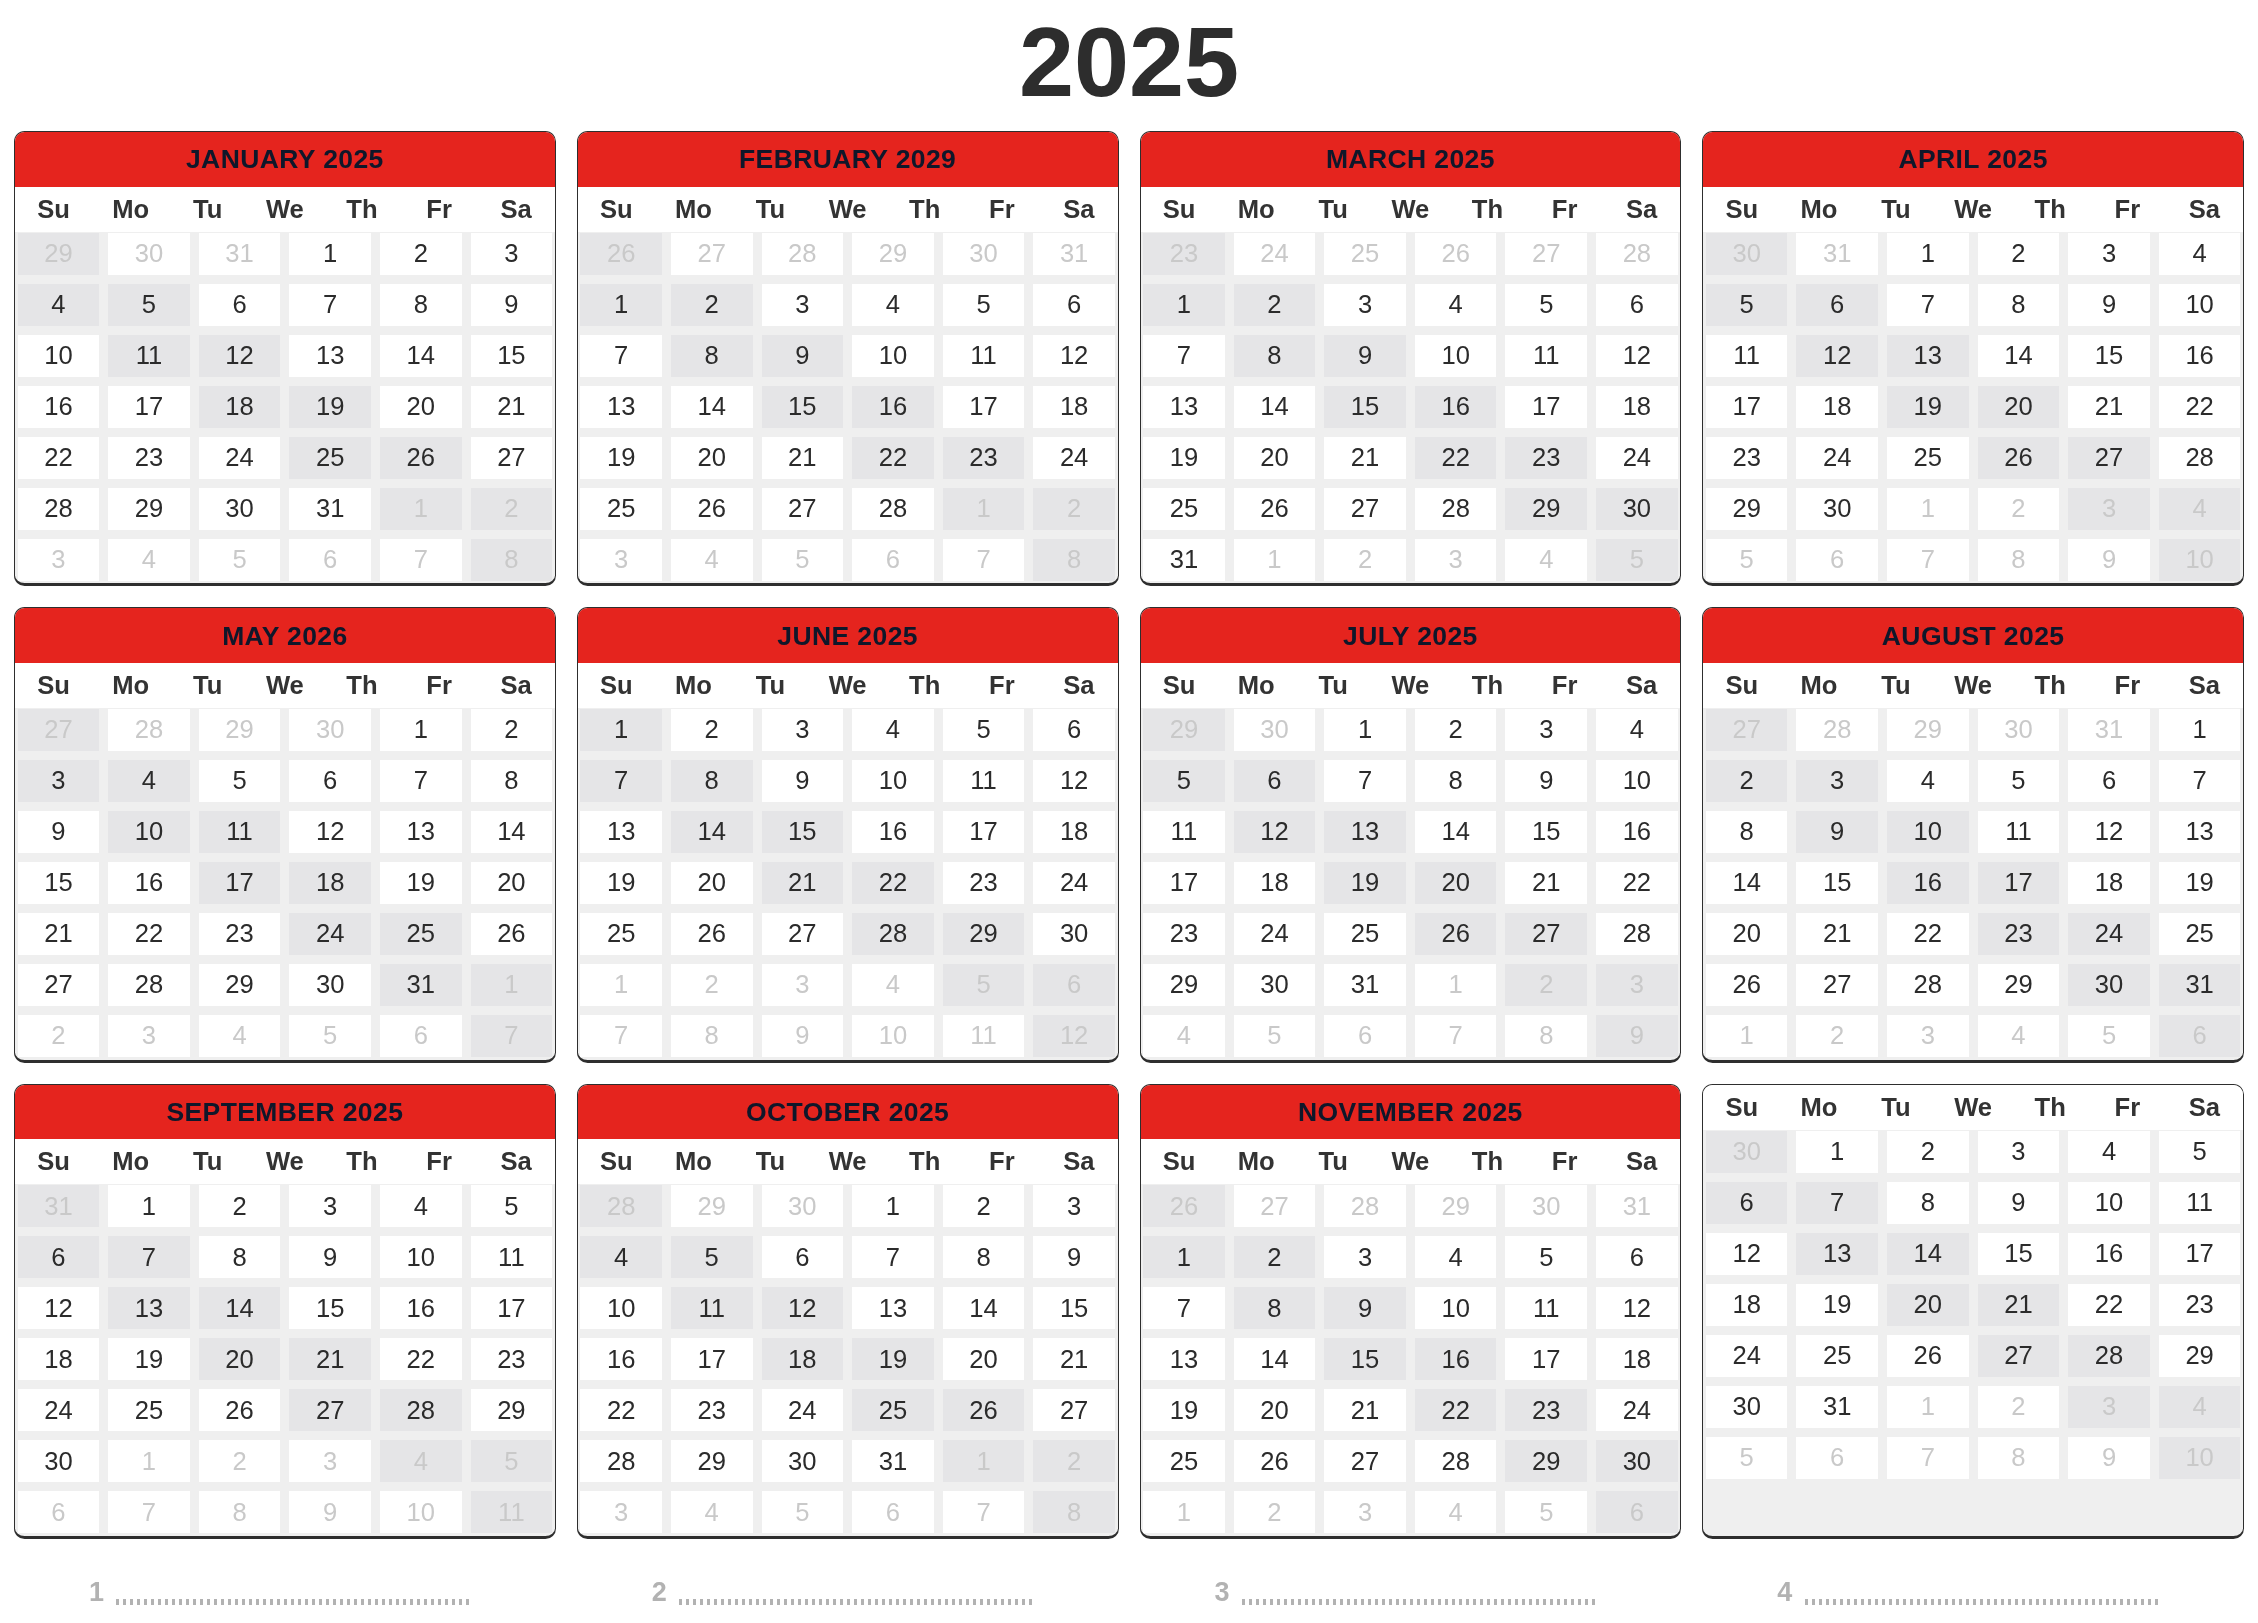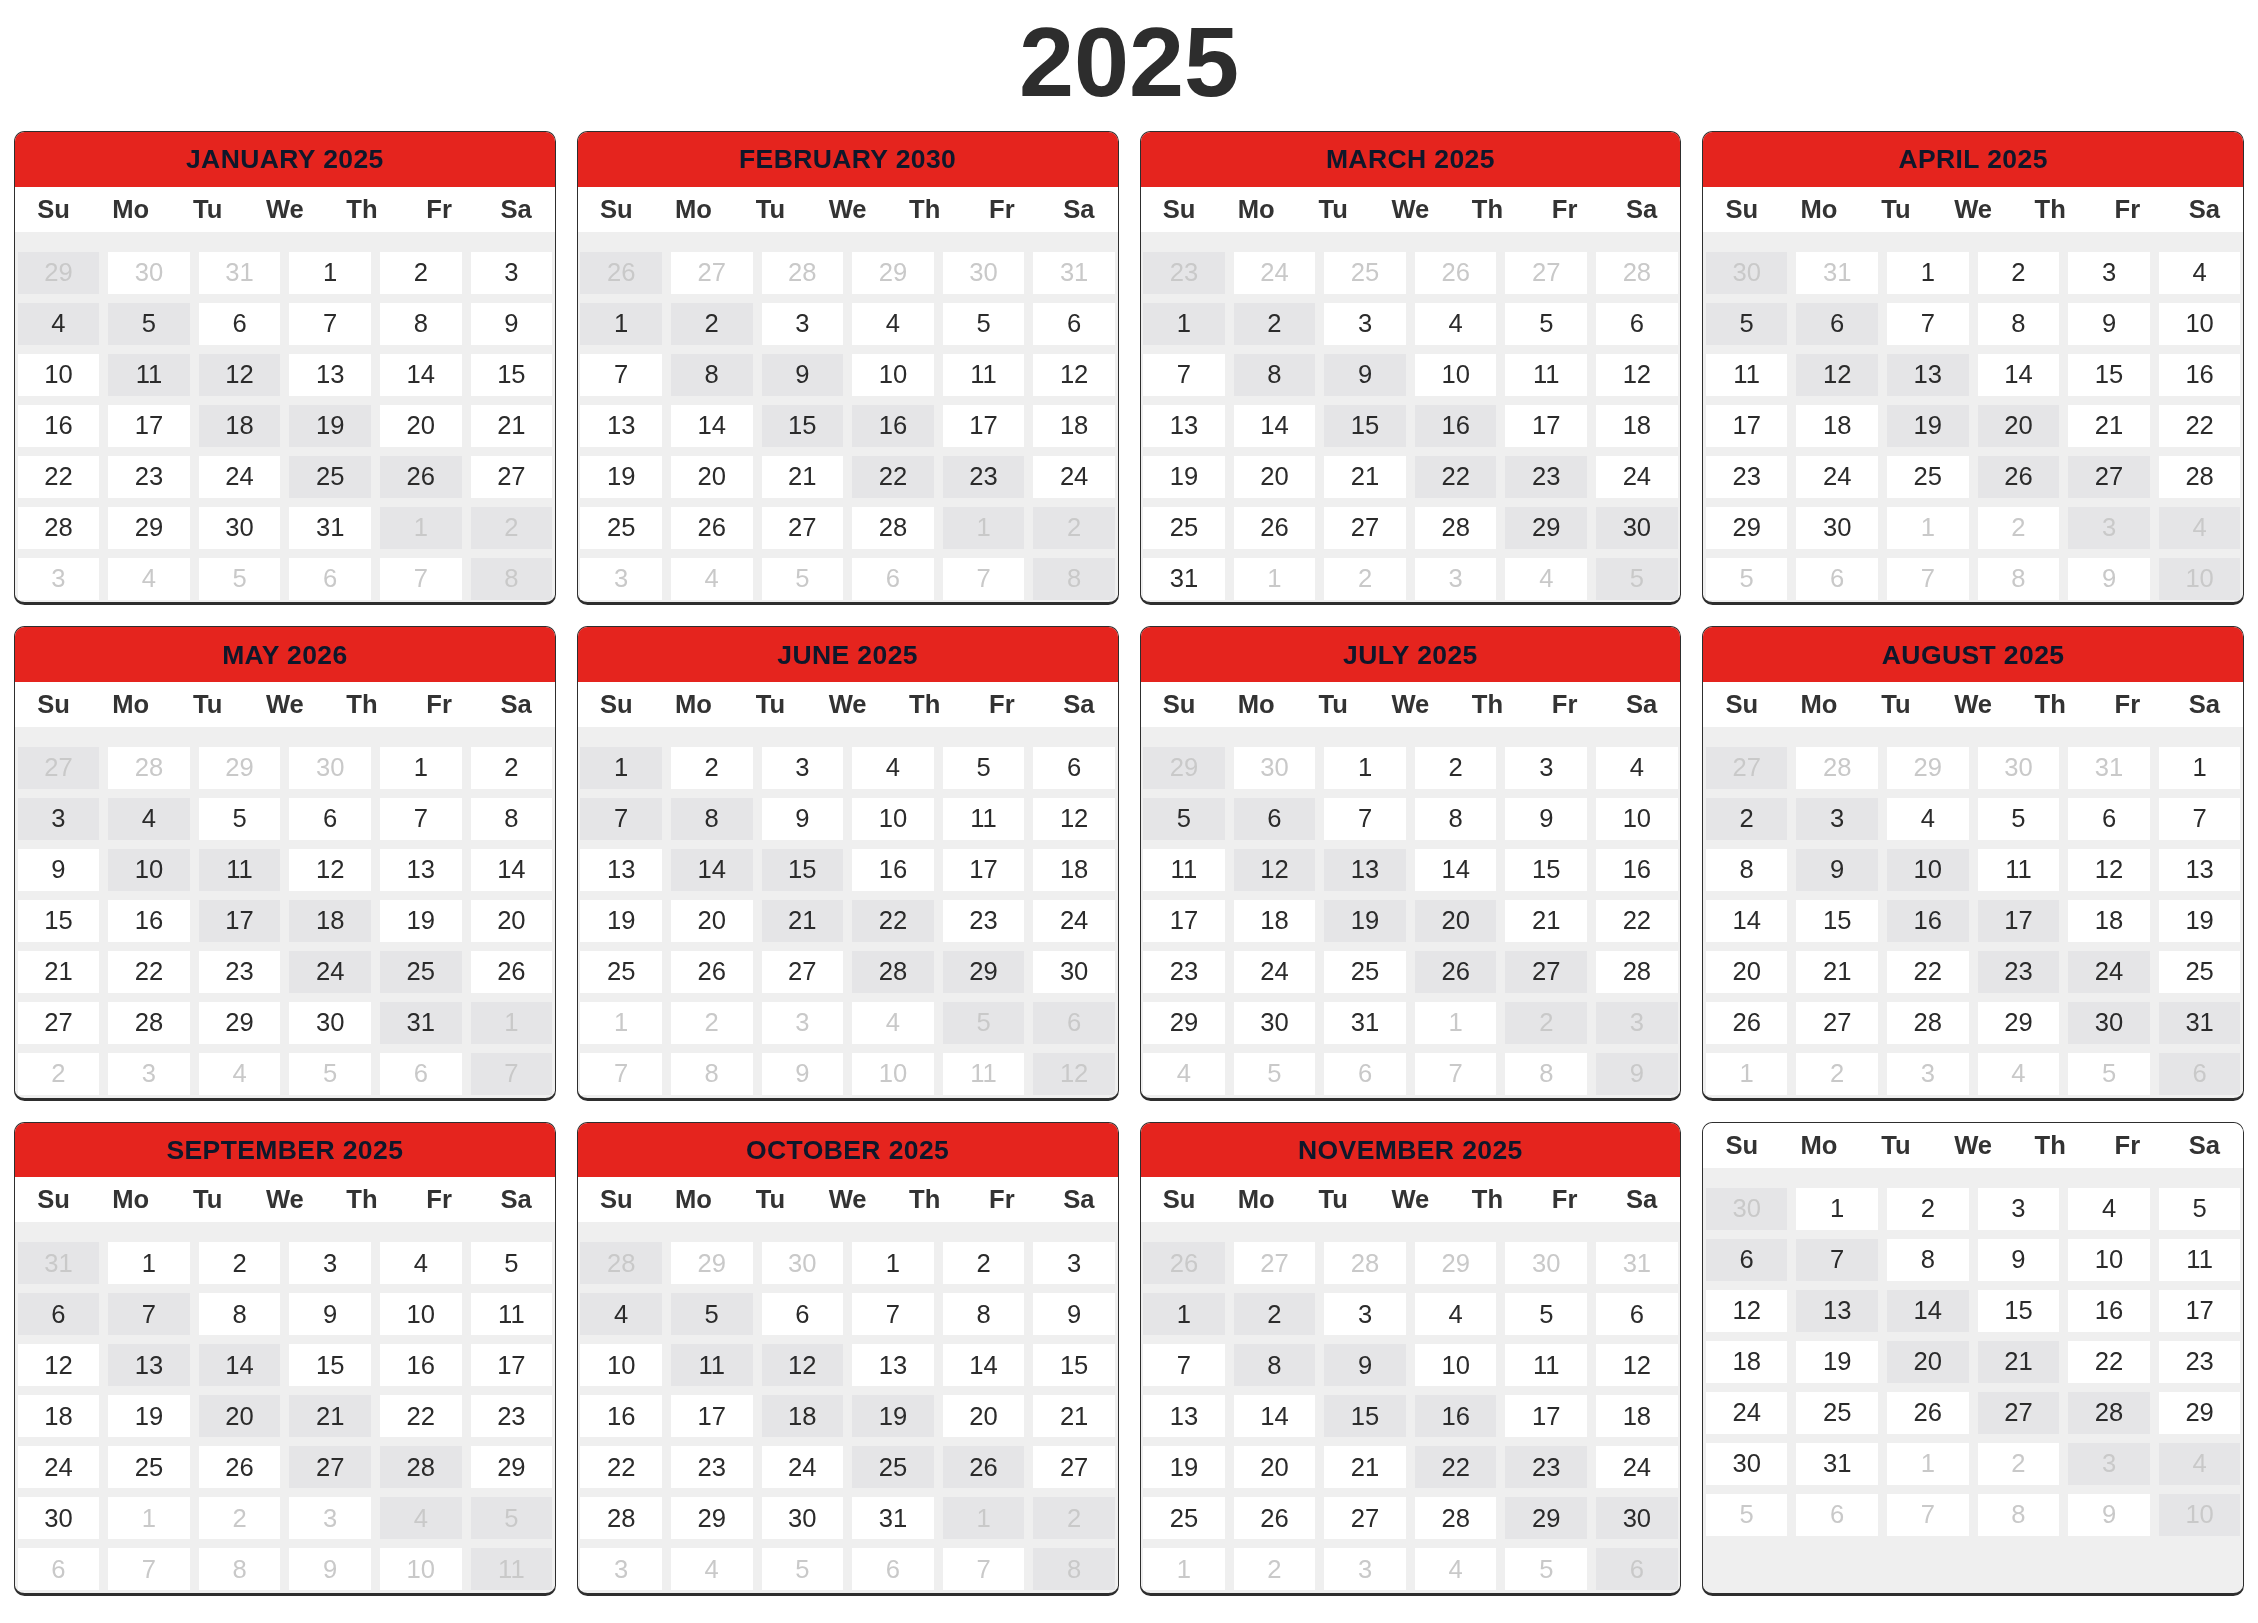--- a/index.html
+++ b/index.html
@@ -46,21 +46,21 @@
     line-height: 30px;
     text-align: center;
     padding: 12.4px 0;
     letter-spacing: 0.4px;
   }
   .dow {
     display: grid;
     grid-template-columns: repeat(7, 1fr);
     background: #ffffff;
     padding: 8px 0;
-    margin-bottom: 20px;
+    margin-bottom: 1px;
   }
   .dow span {
     text-align: center;
     font-weight: bold;
     font-size: 25.6px;
     line-height: 29px;
     color: #333333;
   }
   .days {
     display: grid;
@@ -177,21 +177,21 @@
           <div class="day weekend other">2</div>
           <div class="day other">3</div>
           <div class="day other">4</div>
           <div class="day other">5</div>
           <div class="day other">6</div>
           <div class="day other">7</div>
           <div class="day weekend other">8</div>
         </div>
       </section>
       <section class="month">
-        <div class="month-header">FEBRUARY 2030</div>
+        <div class="month-header">FEBRUARY 2029</div>
         <div class="dow">
           <span>Su</span>
           <span>Mo</span>
           <span>Tu</span>
           <span>We</span>
           <span>Th</span>
           <span>Fr</span>
           <span>Sa</span>
         </div>
         <div class="days">

